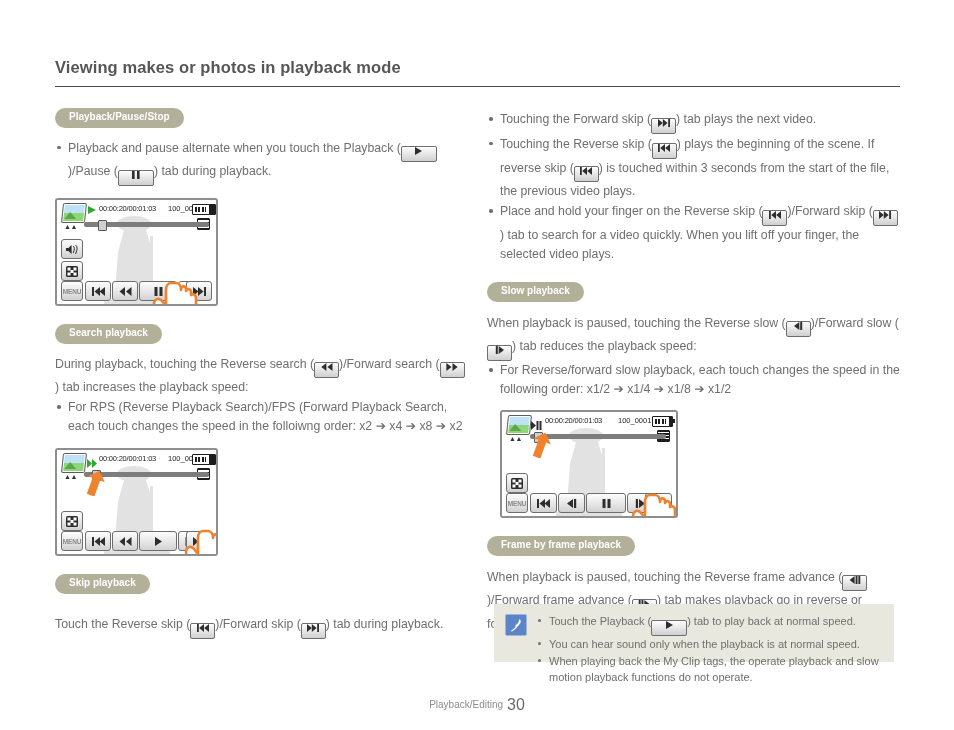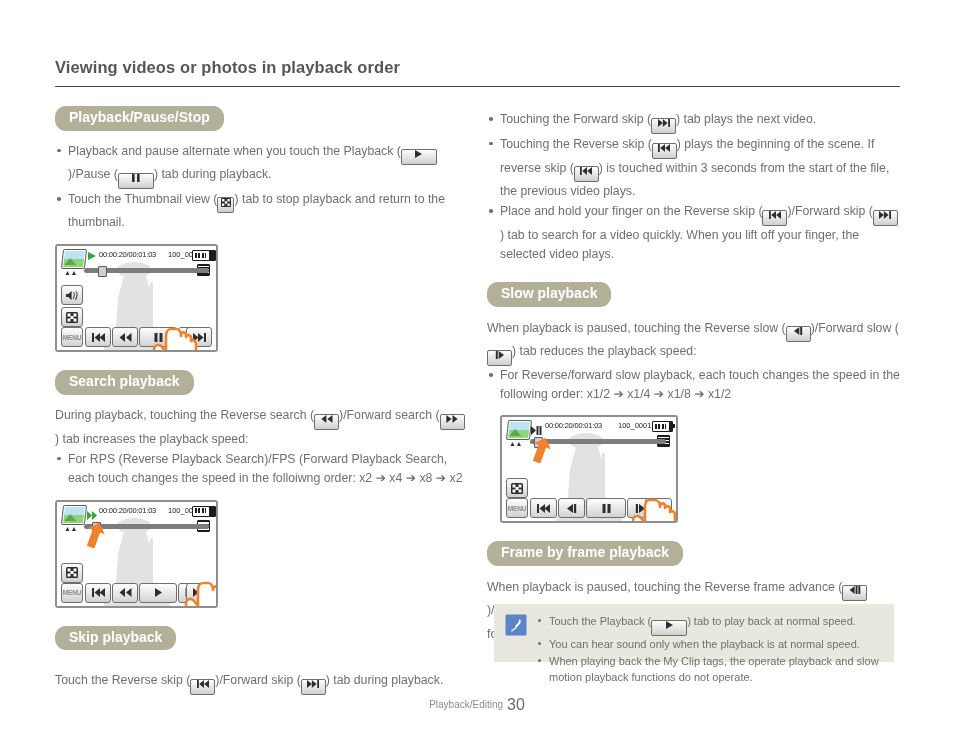--- a/index.html
+++ b/index.html
@@ -27,21 +27,21 @@
 
   
   .col-left{position:absolute;left:55px;top:106px;width:410px;}
   .col-right{position:absolute;left:487px;top:106px;width:413px;}
 
   
   .pill{
     display:inline-block;
     background:#b3b09a;
     color:#ffffff;
-    font-size:14px;
+    font-size:10px;
     font-weight:bold;
     padding:3px 14px 4px 14px;
     border-radius:11px;
     line-height:1.25;
     white-space:nowrap;
   }
 
   
   .para{
     font-size:12.3px;line-height:1.55;color:#6f6f6f;
@@ -218,46 +218,36 @@
     text-align:center;
   }
   .footer .sect{font-size:10px;color:#8d8d8d;vertical-align:2px;}
   .footer .pg{font-size:16px;color:#6b6b6b;margin-left:4px;}
 </style>
 </head>
 <body>
 
 <div class="page">
 
-  <div class="page-title">Viewing videos or photos in playback order</div>
+  <div class="page-title">Viewing makes or photos in playback mode</div>
   <div class="title-rule"></div>
 
   <div class="col-left">
 
     <div class="pill">Playback/Pause/Stop</div>
 
     <ul class="bullets" id="pb-playback" style="margin-top:11px;">
         <li>Playback and pause alternate when you touch the Playback (<span class="key wide"><svg width="9" height="8" viewBox="0 0 9 8">
               <path d="M1 0 L1 8 L8 4Z" class="g"></path>
             </svg></span>)/Pause (<span class="key wide"><svg width="8" height="8" viewBox="0 0 8 8">
               <g class="g">
                 <rect x="0" y="0" width="2.6" height="8"></rect>
                 <rect x="5" y="0" width="2.6" height="8"></rect>
               </g>
             </svg></span>) tab during playback.</li>
-        <li>Touch the Thumbnail view (<span class="key sq"><svg width="10" height="9" viewBox="0 0 10 9">
-              <rect width="10" height="9" rx="1" class="g"></rect>
-              <g fill="#fff">
-                <rect x="1" y="1" width="2.4" height="2.4"></rect>
-                <rect x="6.4" y="1" width="2.4" height="2.4"></rect>
-                <rect x="3.8" y="3.2" width="2.4" height="2.4"></rect>
-                <rect x="1" y="5.5" width="2.4" height="2.4"></rect>
-                <rect x="6.4" y="5.5" width="2.4" height="2.4"></rect>
-              </g>
-            </svg></span>) tab to stop playback and return to the thumbnail.</li>
       </ul>
 
     <div class="screen" style="margin-top:12px;width:163px;height:108px;">
       <div class="inner">
 
         <div class="silhouette" style="top:14px;">
           <svg width="86" height="92" viewBox="0 0 86 92">
             <g fill="#e2e2e2">
               <ellipse cx="40" cy="10" rx="17" ry="8"></ellipse>
               <path d="M30 16 L52 16 L58 36 L60 92 L20 92 L24 38 Z"></path>

